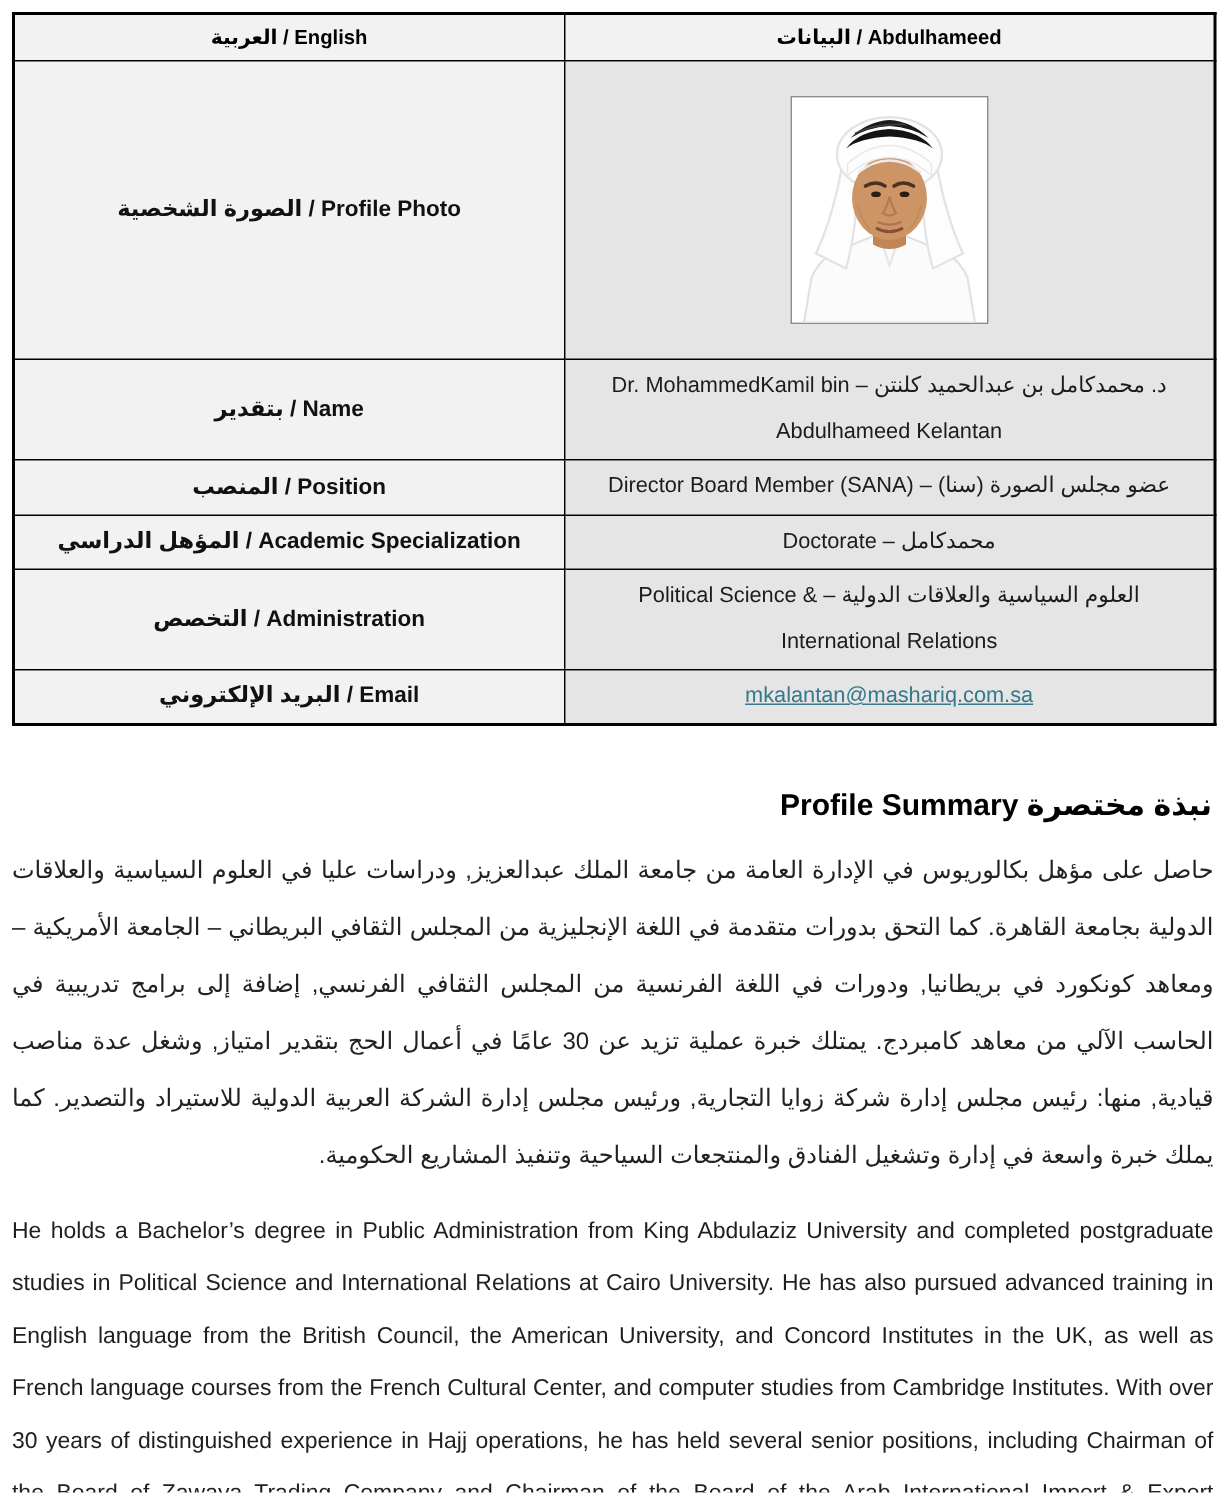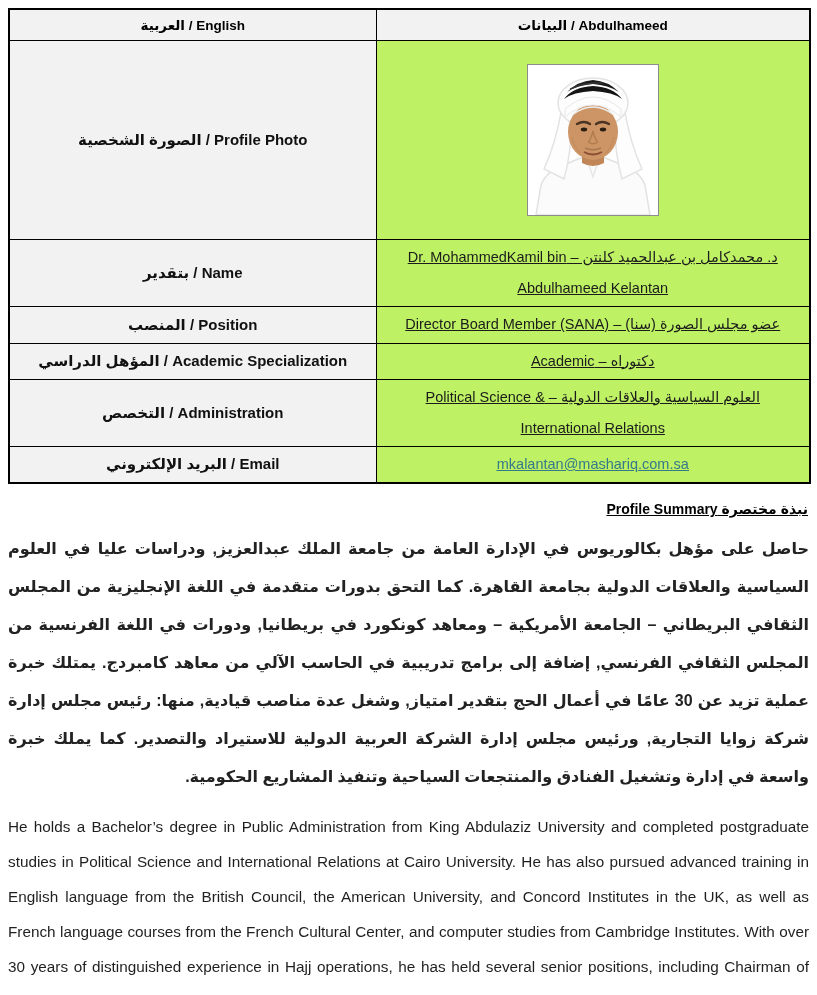--- a/index.html
+++ b/index.html
@@ -22,21 +22,21 @@
     overflow:hidden;
   }
   th.hdr{
     background:#f2f2f2;font-weight:bold;font-size:13.5px;height:26px;color:#000000;
   }
   td.label{
     background:#f2f2f2;font-weight:bold;font-size:15px;color:#111;
     line-height:1.5;
   }
   td.value{
-    background:#bef264;font-size:14.5px;color:#1c1c1c;line-height:2.15;text-decoration:underline;
+    background:#e5e5e5;font-size:14.5px;color:#1c1c1c;line-height:2.15;
   }
   td.value.rtl{direction:rtl;unicode-bidi:plaintext;}
   tr.r-photo{height:199px;}
   tr.r-name{height:65px;}
   tr.r-position{height:30px;padding-left:17px;}
   tr.r-qual{height:31px;}
   tr.r-spec{height:61px;}
   tr.r-email{height:31px;}
 
   .photo-cell{padding:4px 0;}
@@ -47,28 +47,27 @@
   }
   .photo-frame svg{display:block;width:100%;height:100%;}
 
   a.email-link{
     color:#35798A;text-decoration:underline;cursor:pointer;font-size:14.5px;
   }
 
   
   h2.summary-heading{
     direction:rtl;text-align:right;
-    font-size:14px;font-weight:bold;color:#000;
-    margin:17px 0 0 0;padding:0 1px;text-decoration:underline;
+    font-size:20px;font-weight:bold;color:#000;
+    margin:40px 0 0 0;padding:0 1px;
   }
   p.arabic-para{
     direction:rtl;text-align:justify;
     font-size:16px;line-height:38px;color:#222;
     margin:13px 0 0 0;
-    font-weight:bold;
   }
   p.english-para{
     direction:ltr;text-align:justify;
     font-size:15.3px;line-height:35px;color:#1f1f1f;
     margin:13px 0 0 0;
   }
 </style>
 </head>
 <body>
 
@@ -135,21 +134,21 @@
         <td class="value rtl" dir="rtl">د. محمدكامل بن عبدالحميد كلنتن – Dr. MohammedKamil bin Abdulhameed Kelantan</td>
       </tr>
 
       <tr class="r-position">
         <td class="label">المنصب / Position</td>
         <td class="value rtl" dir="rtl">عضو مجلس الصورة (سنا) – Director Board Member (SANA)</td>
       </tr>
 
       <tr class="r-qual">
         <td class="label">المؤهل الدراسي / Academic Specialization</td>
-        <td class="value rtl" dir="rtl">دكتوراه – Academic</td>
+        <td class="value rtl" dir="rtl">محمدكامل – Doctorate</td>
       </tr>
 
       <tr class="r-spec">
         <td class="label">التخصص / Administration</td>
         <td class="value rtl" dir="rtl">العلوم السياسية والعلاقات الدولية – Political Science &amp; International Relations</td>
       </tr>
 
       <tr class="r-email">
         <td class="label">البريد الإلكتروني / Email</td>
         <td class="value">

